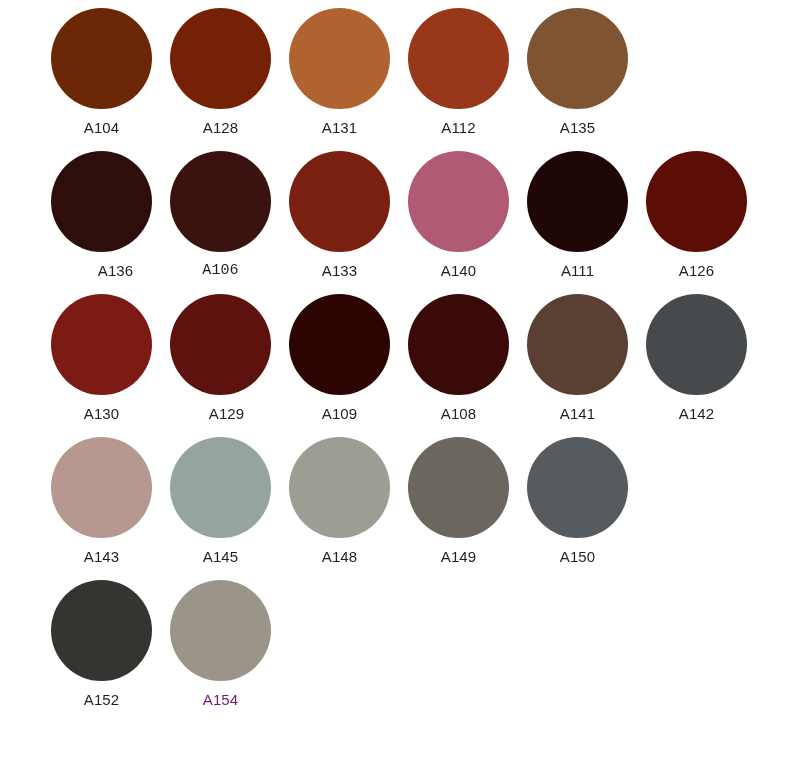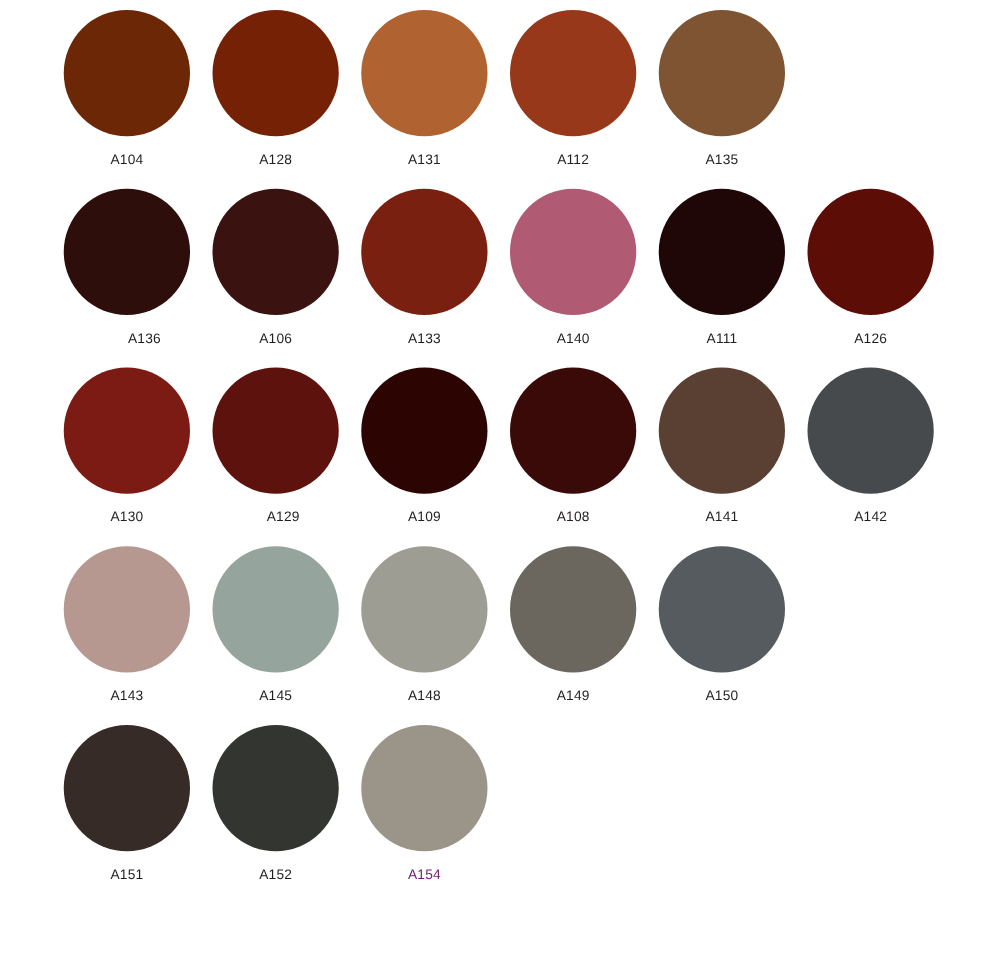--- a/index.html
+++ b/index.html
@@ -42,21 +42,21 @@
   .swatch-disc {
     width: 101px;
     height: 101px;
     border-radius: 50%;
     display: block;
   }
 
   .swatch-label {
     margin-top: 10px;
     font-family: "Liberation Sans", sans-serif;
-    font-size: 11px;
+    font-size: 15px;
     line-height: 18px;
     color: #231f20;
     letter-spacing: 0.1px;
     text-align: center;
     white-space: nowrap;
   }
 </style>
 </head>
 <body>
 
@@ -83,21 +83,21 @@
         <div class="swatch-label" style="color: rgb(35, 31, 32);">A135</div>
       </div>
     </div>
     <div class="swatch-row">
       <div class="swatch-cell">
         <span class="swatch-disc" style="background-color: rgb(46, 14, 10);"></span>
         <div class="swatch-label" style="color: rgb(35, 31, 32); margin-left: 28px;">A136</div>
       </div>
       <div class="swatch-cell">
         <span class="swatch-disc" style="background-color: rgb(58, 19, 16);"></span>
-        <div class="swatch-label" style="color: rgb(35, 31, 32);">A106</div>
+        <div class="swatch-label" style="color: rgb(35, 31, 32); font-family: Liberation Mono, monospace;">A106</div>
       </div>
       <div class="swatch-cell">
         <span class="swatch-disc" style="background-color: rgb(122, 32, 16);"></span>
         <div class="swatch-label" style="color: rgb(35, 31, 32);">A133</div>
       </div>
       <div class="swatch-cell">
         <span class="swatch-disc" style="background-color: rgb(176, 90, 116);"></span>
         <div class="swatch-label" style="color: rgb(35, 31, 32);">A140</div>
       </div>
       <div class="swatch-cell">
@@ -152,24 +152,20 @@
         <span class="swatch-disc" style="background-color: rgb(107, 103, 94);"></span>
         <div class="swatch-label" style="color: rgb(35, 31, 32);">A149</div>
       </div>
       <div class="swatch-cell">
         <span class="swatch-disc" style="background-color: rgb(85, 91, 94);"></span>
         <div class="swatch-label" style="color: rgb(35, 31, 32);">A150</div>
       </div>
     </div>
     <div class="swatch-row">
       <div class="swatch-cell">
-        <span class="swatch-disc" style="background-color: rgb(54, 43, 38);"></span>
-        <div class="swatch-label" style="color: rgb(35, 31, 32);">A151</div>
-      </div>
-      <div class="swatch-cell">
         <span class="swatch-disc" style="background-color: rgb(51, 54, 48);"></span>
         <div class="swatch-label" style="color: rgb(35, 31, 32);">A152</div>
       </div>
       <div class="swatch-cell">
         <span class="swatch-disc" style="background-color: rgb(155, 149, 137);"></span>
         <div class="swatch-label" style="color: #701a75;">A154</div>
       </div>
     </div>
   </div>
 

